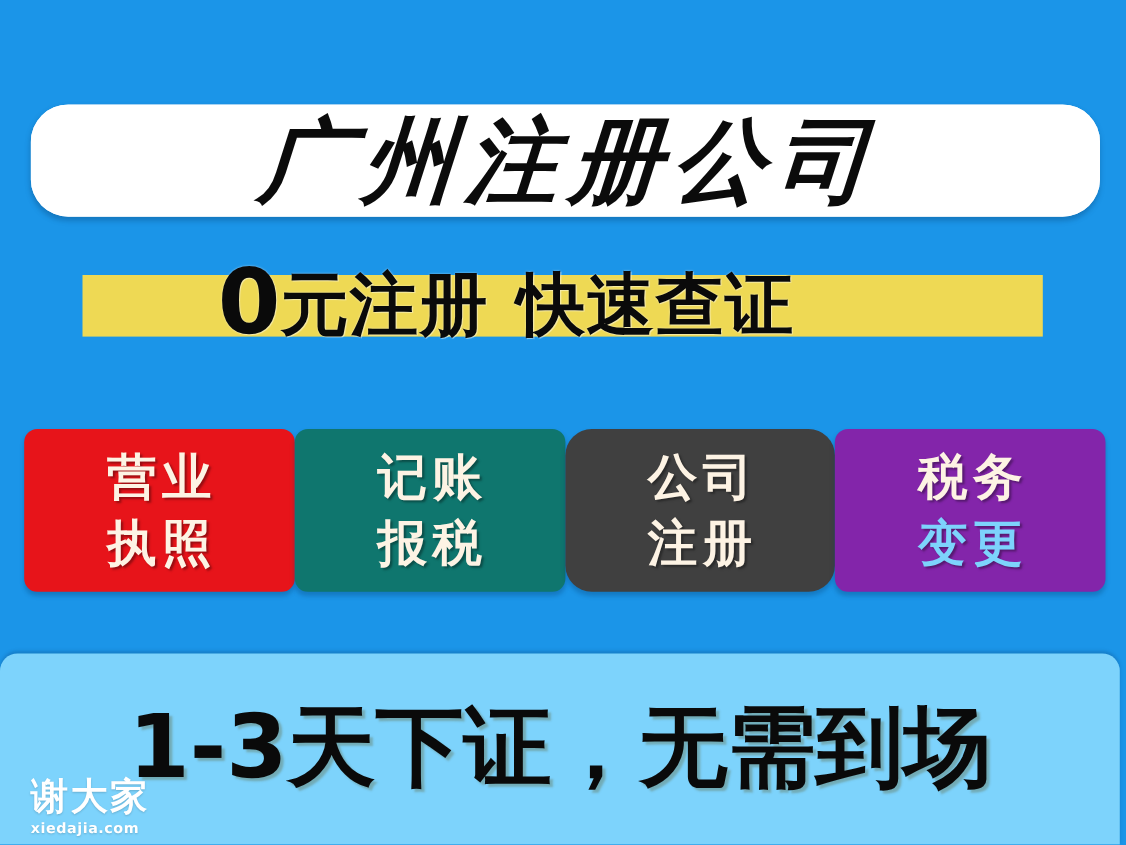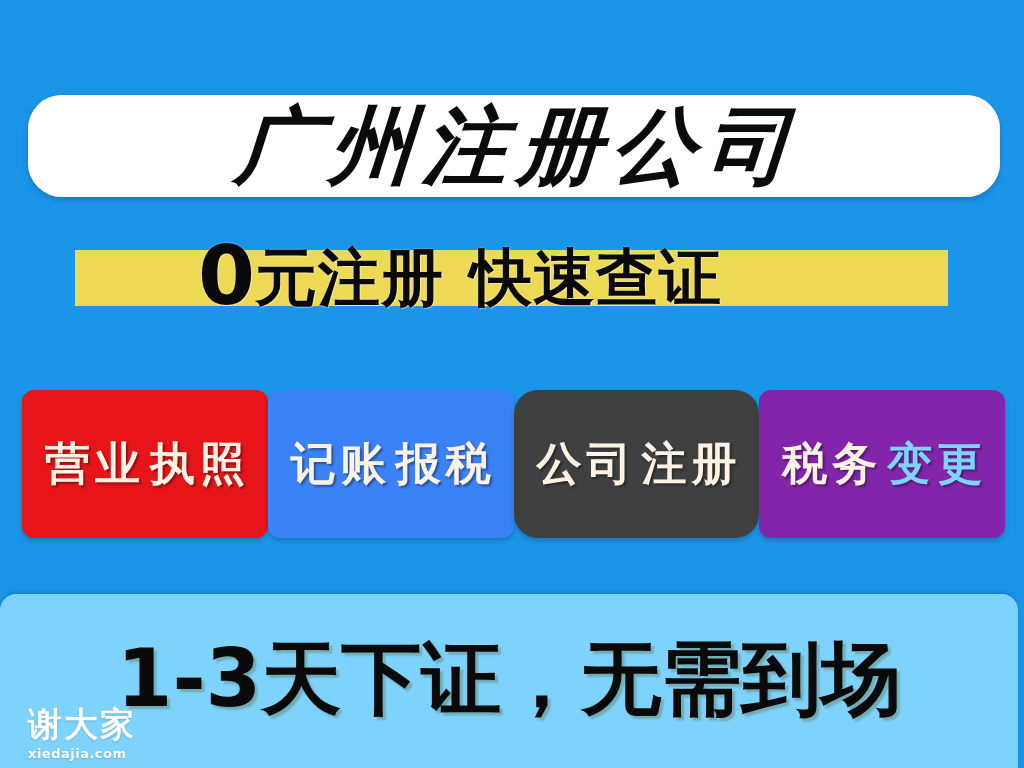--- a/index.html
+++ b/index.html
@@ -87,21 +87,21 @@
     width: 983px;
     height: 148px;
     display: flex;
     justify-content: space-between;
   }
   .card {
     width: 252px;
     height: 148px;
     border-radius: 12px;
     display: flex;
-    flex-direction: row;
+    flex-direction: column;
     align-items: center;
     justify-content: center;
     box-shadow: 0 3px 4px rgba(8, 60, 110, 0.30);
   }
   .card-line {
     font-family: "DejaVu Sans", "Liberation Sans", sans-serif;
     font-weight: 700;
     font-size: 45px;
     line-height: 60px;
     letter-spacing: 5px;
@@ -176,21 +176,21 @@
     <span class="zero">0</span><span>元注册</span><span class="gap"></span><span>快速查证</span>
   </div>
 
   <div class="cards">
 
     <div class="card" id="card-0" style="background: rgb(231, 20, 26);">
       <span class="card-line" style="color: rgb(253, 243, 228);">营业</span>
       <span class="card-line" style="color: rgb(253, 243, 228);">执照</span>
     </div>
 
-    <div class="card" id="card-1" style="background: #3b82f6;">
+    <div class="card" id="card-1" style="background: #0f766e;">
       <span class="card-line" style="color: rgb(253, 243, 228);">记账</span>
       <span class="card-line" style="color: rgb(253, 243, 228);">报税</span>
     </div>
 
     <div class="card" id="card-2" style="background: #404040; border-radius: 24px;">
       <span class="card-line" style="color: rgb(253, 243, 228);">公司</span>
       <span class="card-line" style="color: rgb(253, 243, 228);">注册</span>
     </div>
 
     <div class="card" id="card-3" style="background: rgb(131, 37, 170);">

